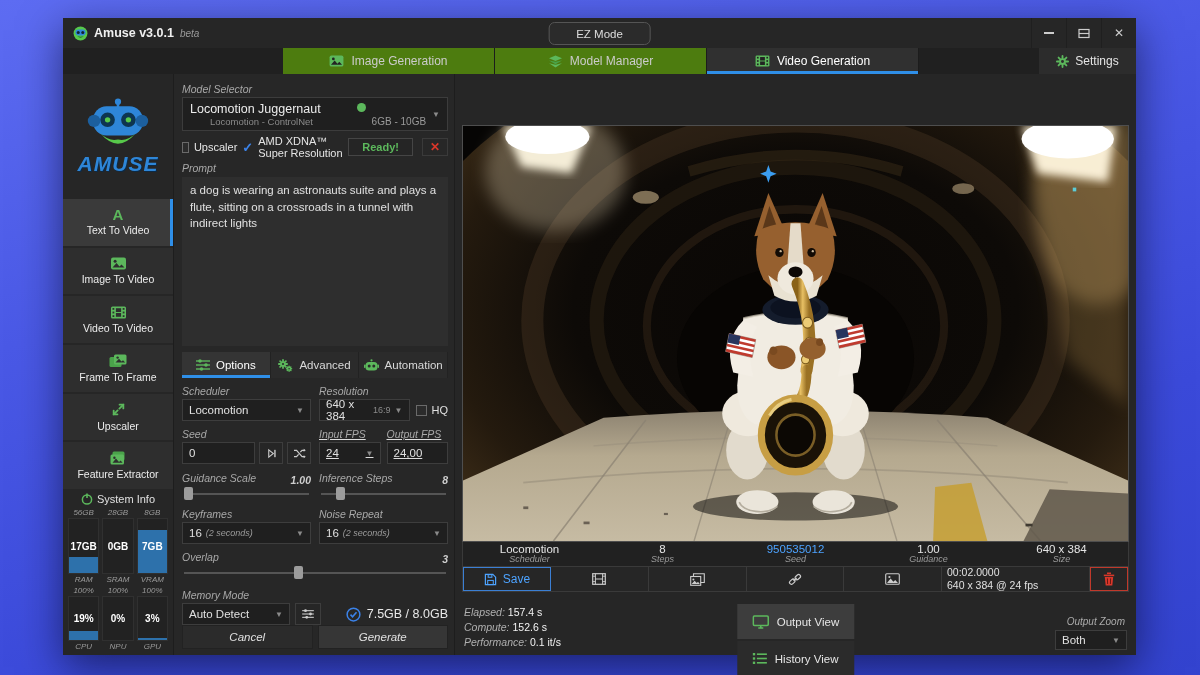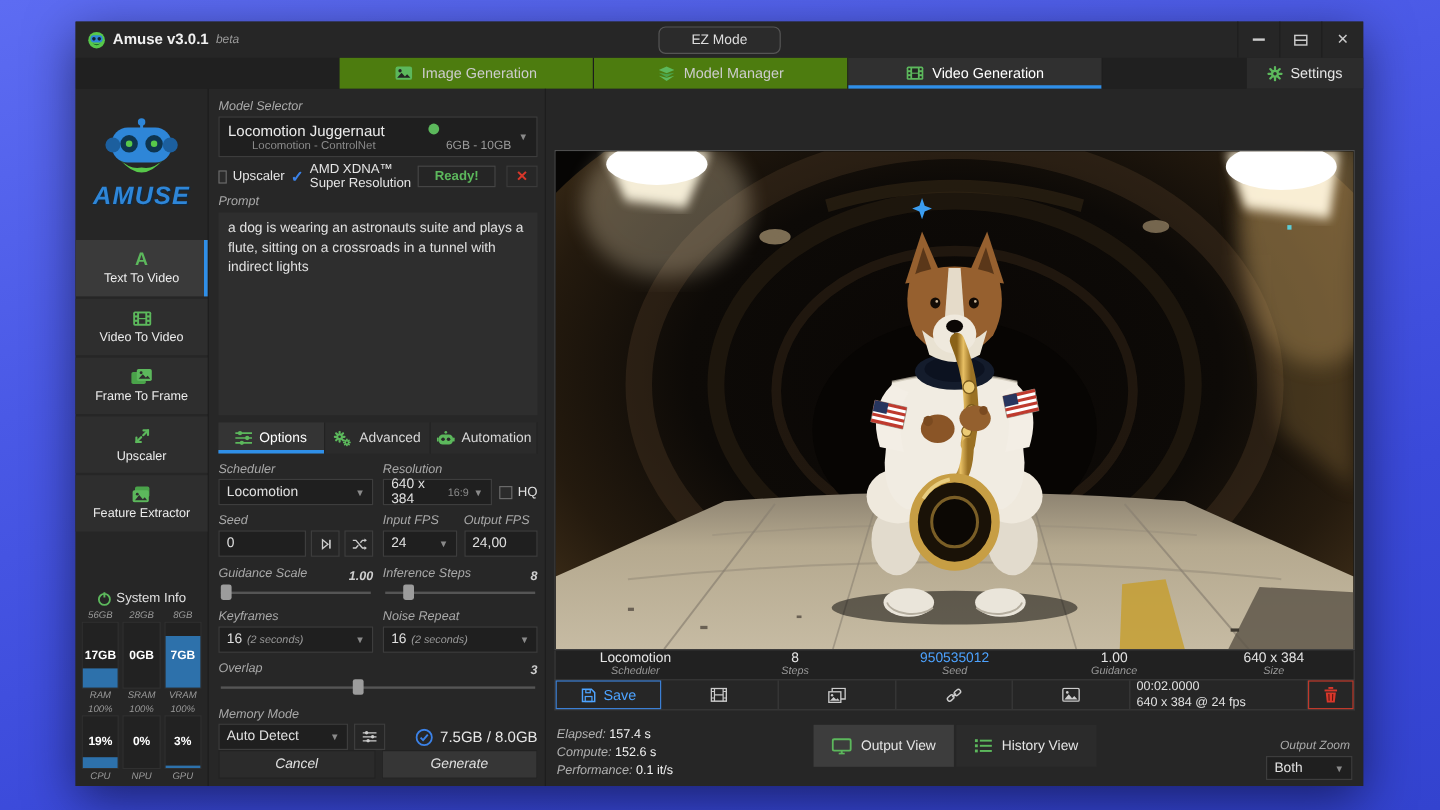--- a/index.html
+++ b/index.html
@@ -112,21 +112,21 @@
   .acell { border-right:1px solid #3a3a3a; display:flex; align-items:center; justify-content:center; }
   .save-cell { width:88px; border:1px solid #3b7fd4; color:#4da3ff; gap:6px; font-size:12px; }
   .ico-cell { flex:1; }
   .time-cell { width:148px; flex-direction:column; align-items:flex-start; justify-content:center; padding-left:5px; font-size:10.5px; color:#e0e0e0; line-height:1.2; }
   .trash-cell { width:38px; border:1px solid #c0392b; border-right:1px solid #c0392b; }
 
   .main-status { height:48px; flex:none; position:relative; display:flex; align-items:flex-end; margin:10px 9px 5px; }
   .stat-lines div { font-size:10.5px; line-height:1.42; }
   .stat-lab { font-style:italic; color:#b0b0b0; }
   .stat-val { color:#f2f2f2; }
-  .view-btns { position:absolute; left:50%; top:2px; transform:translateX(-50%); display:flex; gap:2px; }
+  .view-btns { position:absolute; left:50%; top:2px; transform:translateX(-50%); display:flex; gap:2px;flex-direction:column; }
   .vbtn { height:35px; padding:0 15px; display:flex; align-items:center; gap:8px; font-size:11.5px; color:#e5e5e5; background:#2b2b2b; }
   .vbtn.active { background:#3d3d3d; }
   .zoom-wrap { margin-left:auto; text-align:right; }
   .zoom-lab { font-size:10px; font-style:italic; color:#aaa; margin:2px 2px 3px; }
   .zoom-dd { width:72px; height:20px; margin-left:auto; }
 </style>
 </head>
 <body>
 
 <div class="window">
@@ -222,20 +222,28 @@
         </svg>
         <div class="logo-text">AMUSE</div>
       </div>
 
       <div class="nav-item active">
         <span class="a-glyph">A</span>
         <span>Text To Video</span>
       </div>
       <div class="nav-item">
         <svg width="17" height="13" viewBox="0 0 16 13">
+          <rect x="0.5" y="0.5" width="15" height="12" rx="2" fill="#5cb85c"></rect>
+          <circle cx="4.6" cy="4.3" r="1.5" fill="#2e2e2e"></circle>
+          <path d="M2,10.6 L6,6 L9,9.4 L11,7.4 L14,10.6 Z" fill="#2e2e2e"></path>
+        </svg>
+        <span>Image To Video</span>
+      </div>
+      <div class="nav-item">
+        <svg width="17" height="13" viewBox="0 0 16 13">
           <rect x="0.5" y="0.5" width="15" height="12" rx="1.5" fill="#5cb85c"></rect>
           <rect x="2" y="2" width="1.8" height="1.8" fill="#2e2e2e"></rect>
             <rect x="2" y="5.6" width="1.8" height="1.8" fill="#2e2e2e"></rect>
             <rect x="2" y="9.2" width="1.8" height="1.8" fill="#2e2e2e"></rect>
           <rect x="12.2" y="2" width="1.8" height="1.8" fill="#2e2e2e"></rect>
             <rect x="12.2" y="5.6" width="1.8" height="1.8" fill="#2e2e2e"></rect>
             <rect x="12.2" y="9.2" width="1.8" height="1.8" fill="#2e2e2e"></rect>
           <rect x="5.4" y="2.2" width="5.2" height="3.8" fill="#2e2e2e"></rect>
             <rect x="5.4" y="7" width="5.2" height="3.8" fill="#2e2e2e"></rect>
         </svg>
@@ -433,21 +441,21 @@
                     <path d="M1,2.5 h2.8 l6,7 h2.4"></path>
                     <path d="M1,9.5 h2.8 l2.2,-2.6"></path>
                     <path d="M7.9,4.6 l1.9,-2.1 h2.4"></path>
                   </g>
                   <path d="M11.6,0.8 l2.2,1.7 l-2.2,1.7 Z" fill="#ccc"></path>
                   <path d="M11.6,7.8 l2.2,1.7 l-2.2,1.7 Z" fill="#ccc"></path>
                 </svg>
               </div>
             </div>
           </div>
-          <div class="fcol" style="display:flex; gap:6px;">
+          <div class="fcol" style="display:flex; gap:6px;text-decoration:underline;">
             <div style="flex:1">
               <div class="flabel">Input FPS</div>
               <div class="dd">
                 <span>24</span>
                 <span class="chev">▼</span>
               </div>
             </div>
             <div style="flex:1">
               <div class="flabel">Output FPS</div>
               <div class="tinput">

